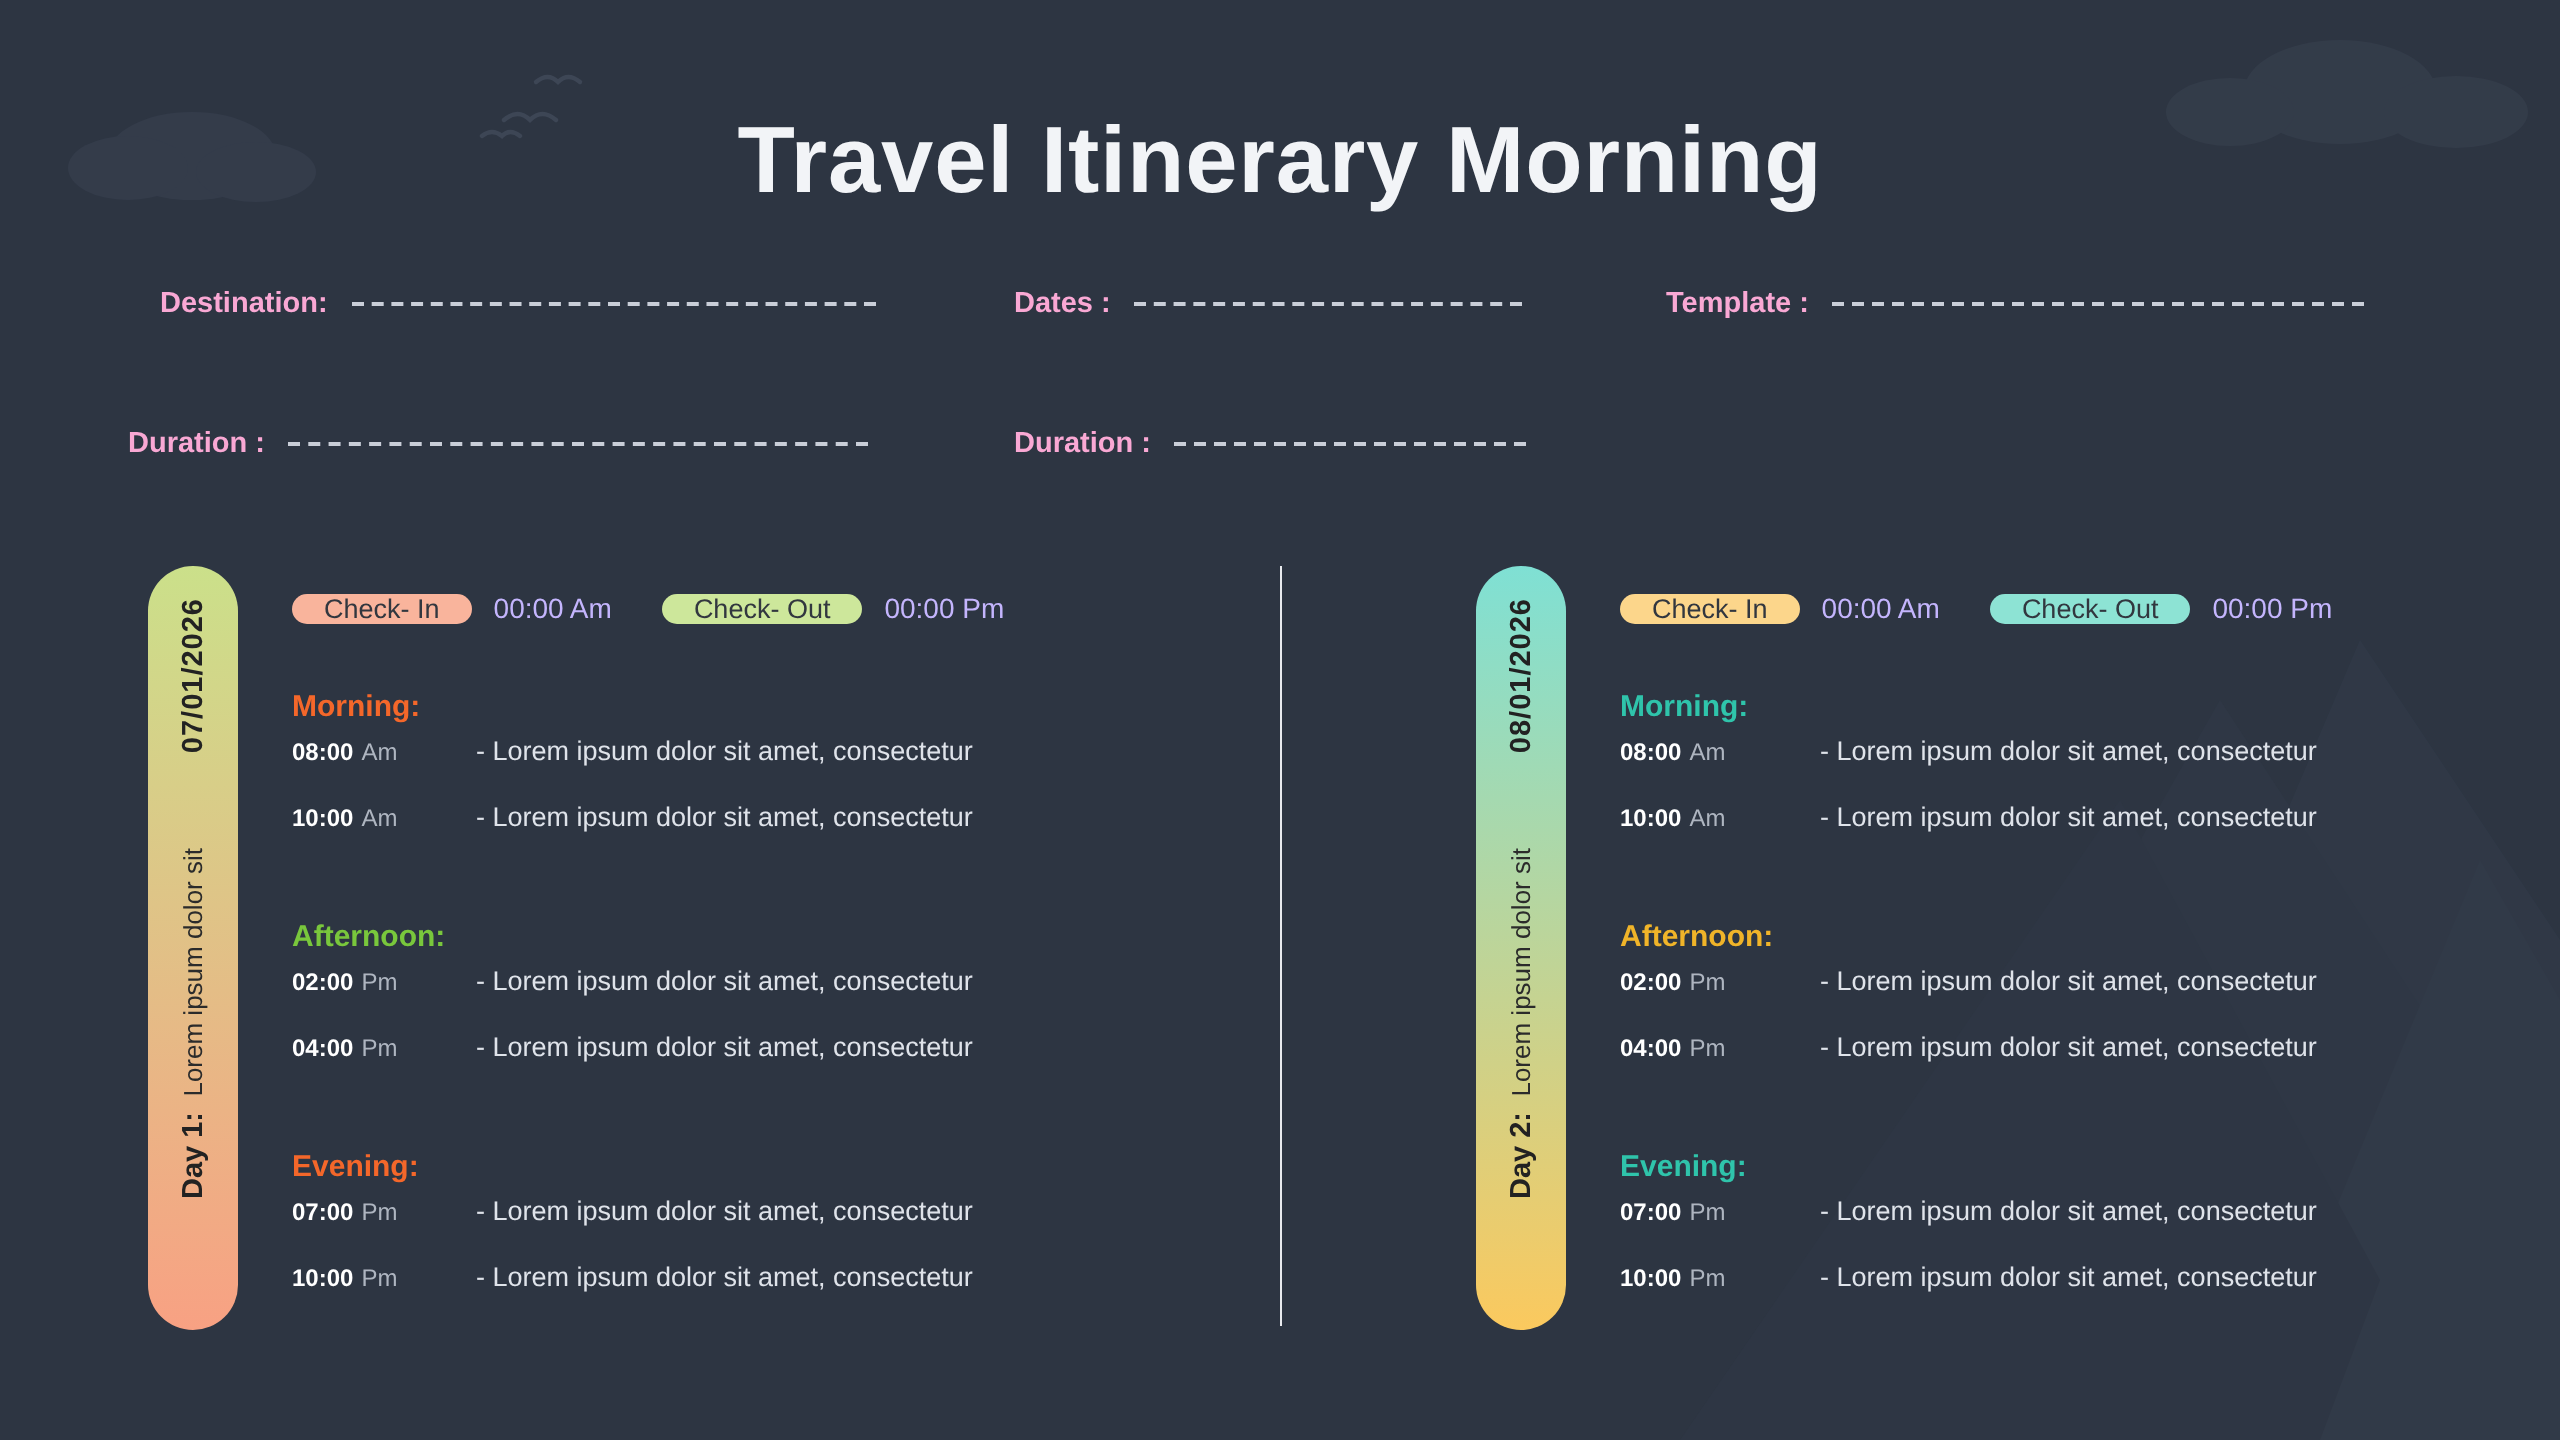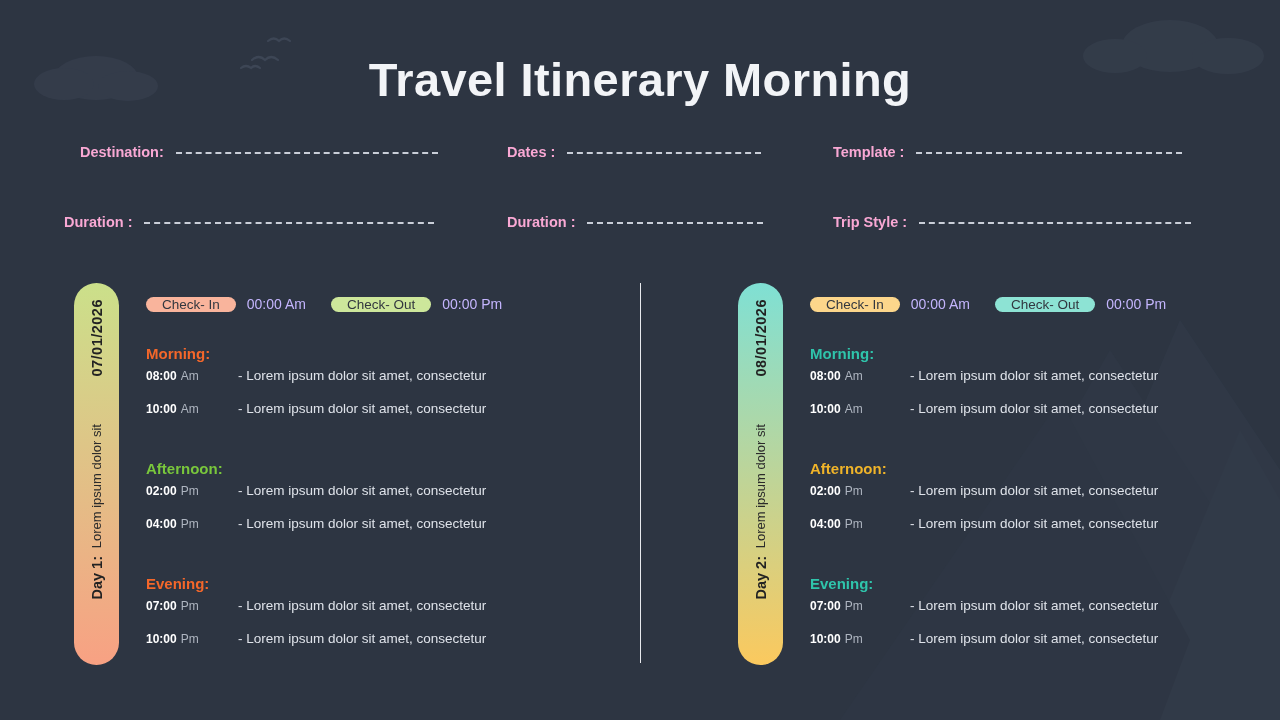--- a/index.html
+++ b/index.html
@@ -269,24 +269,20 @@
   </div>
   <div class="meta-row">
     <div class="meta-field fld-duration">
       <span class="meta-label">Duration :</span>
       <span class="meta-rule" style="border-bottom-color: rgb(201, 206, 216);"></span>
     </div>
     <div class="meta-field fld-purpose">
       <span class="meta-label">Duration :</span>
       <span class="meta-rule" style="border-bottom-color: rgb(201, 206, 216);"></span>
     </div>
-    <div class="meta-field fld-tripstyle">
-      <span class="meta-label">Trip Style :</span>
-      <span class="meta-rule" style="border-bottom-color: rgb(201, 206, 216);"></span>
-    </div>
   </div>
 </div>
 
 <div class="days">
 
   <div class="day-col day1">
     <div class="day-tab" style="background: linear-gradient(rgb(203, 224, 138), rgb(248, 161, 131));">
       <span class="vtext tab-date">07/01/2026</span>
       <div class="tab-desc-wrap">
         <span class="vtext tab-label">Day 1:</span>

